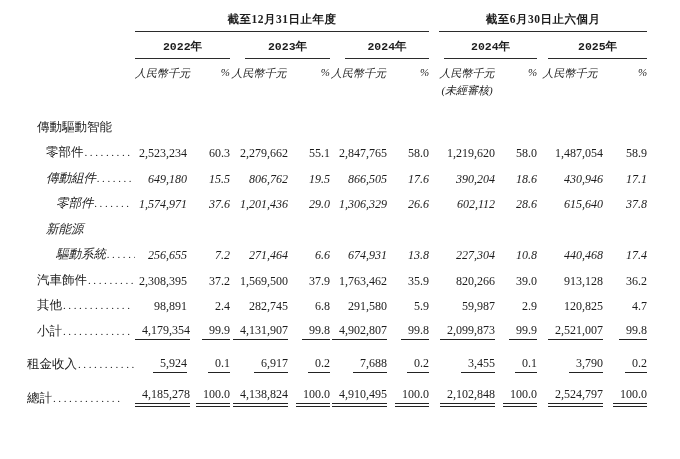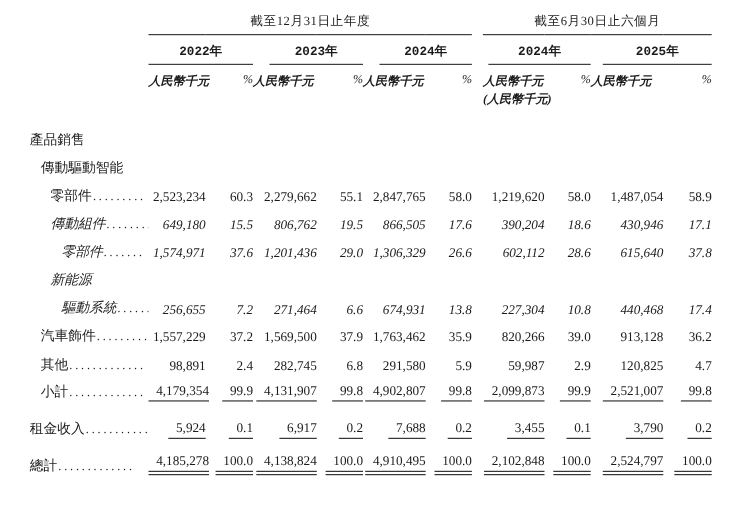--- a/index.html
+++ b/index.html
@@ -16,28 +16,28 @@
   col.c-lbl{width:110px}
   col.c-v1{width:52px}  col.c-p1{width:43px}
   col.c-v2{width:58px}  col.c-p2{width:42px}
   col.c-v3{width:57px}  col.c-p3{width:42px}
   col.c-gap{width:10px}
   col.c-v4{width:56px}  col.c-p4{width:42px}
   col.c-v5{width:66px}  col.c-p5{width:44px}
 
   
   thead th { vertical-align:bottom; }
-  .grp { border-bottom:1.6px solid #2b2b2b; text-align:center; font-weight:normal;
+  .grp { border-bottom:1.6px solid #2b2b2b; text-align:center; font-weight:bold;
          font-size:11.5px; padding-bottom:4px; letter-spacing:0.5px; }
   .yrcell { padding-top:5px;font-family:Liberation Mono, monospace; }
   .yr-i { border-bottom:1.6px solid #2b2b2b; text-align:center; font-weight:bold;
           font-size:11.5px; padding:2px 0 4px; }
   .ml0{margin-left:0} .ml11{margin-left:11px} .ml15{margin-left:15px} .ml5{margin-left:5px}
   .unitrow th { vertical-align:top; padding-top:7px; padding-bottom:14px; }
-  .unit { font-style:italic; font-size:11px; text-align:left; white-space:nowrap;font-weight:bold; }
+  .unit { font-style:italic; font-size:11px; text-align:center; white-space:nowrap; }
   .pcth { font-style:italic; font-size:11px; text-align:right; }
   .note { font-style:italic; font-size:11px; margin-top:2px; white-space:nowrap; }
 
   
   tbody td { height:23.5px; font-size:12px; vertical-align:bottom; padding-bottom:2px; }
   .lbl { overflow:hidden; white-space:nowrap; font-size:12.5px; }
   .ind0{padding-left:2px} .ind1{padding-left:12px} .ind2{padding-left:21px} .ind3{padding-left:31px}
   .dots { letter-spacing:2.6px; margin-left:1px; font-size:11px; }
   .num { text-align:right; white-space:nowrap; }
   tr.it { font-style:italic; }
@@ -100,32 +100,28 @@
         <td></td>
         <th class="unit"><span>人民幣千元</span></th>
         <th class="pcth"><span>%</span></th>
         <th class="unit"><span>人民幣千元</span></th>
         <th class="pcth"><span>%</span></th>
         <th class="unit"><span>人民幣千元</span></th>
         <th class="pcth"><span>%</span></th>
         <td></td>
         <th class="unit">
           <div><span>人民幣千元</span></div>
-          <div class="note"><span>(人民幣千元)</span></div>
+          <div class="note"><span>(未經審核)</span></div>
         </th>
         <th class="pcth"><span>%</span></th>
         <th class="unit"><span>人民幣千元</span></th>
         <th class="pcth"><span>%</span></th>
       </tr>
     </thead>
     <tbody>
-        <tr class="bd">
-          <td class="lbl ind0"><span>產品銷售</span></td>
-          <td colspan="11"></td>
-        </tr>
         <tr class="">
           <td class="lbl ind1"><span>傳動驅動智能</span></td>
           <td colspan="11"></td>
         </tr>
         <tr class="">
           <td class="lbl ind2"><span>零部件</span><span class="dots">.........</span></td>
           <td class="num"><span class="cell-line">2,523,234</span></td>
           <td class="num"><span class="cell-line">60.3</span></td>
           <td class="num"><span class="cell-line">2,279,662</span></td>
           <td class="num"><span class="cell-line">55.1</span></td>
@@ -178,21 +174,21 @@
           <td class="num"><span class="cell-line">674,931</span></td>
           <td class="num"><span class="cell-line">13.8</span></td>
           <td></td>
           <td class="num"><span class="cell-line">227,304</span></td>
           <td class="num"><span class="cell-line">10.8</span></td>
           <td class="num"><span class="cell-line">440,468</span></td>
           <td class="num"><span class="cell-line">17.4</span></td>
         </tr>
         <tr class="">
           <td class="lbl ind1"><span>汽車飾件</span><span class="dots">..........</span></td>
-          <td class="num"><span class="cell-line">1,557,229</span></td>
+          <td class="num"><span class="cell-line">2,308,395</span></td>
           <td class="num"><span class="cell-line">37.2</span></td>
           <td class="num"><span class="cell-line">1,569,500</span></td>
           <td class="num"><span class="cell-line">37.9</span></td>
           <td class="num"><span class="cell-line">1,763,462</span></td>
           <td class="num"><span class="cell-line">35.9</span></td>
           <td></td>
           <td class="num"><span class="cell-line">820,266</span></td>
           <td class="num"><span class="cell-line">39.0</span></td>
           <td class="num"><span class="cell-line">913,128</span></td>
           <td class="num"><span class="cell-line">36.2</span></td>

